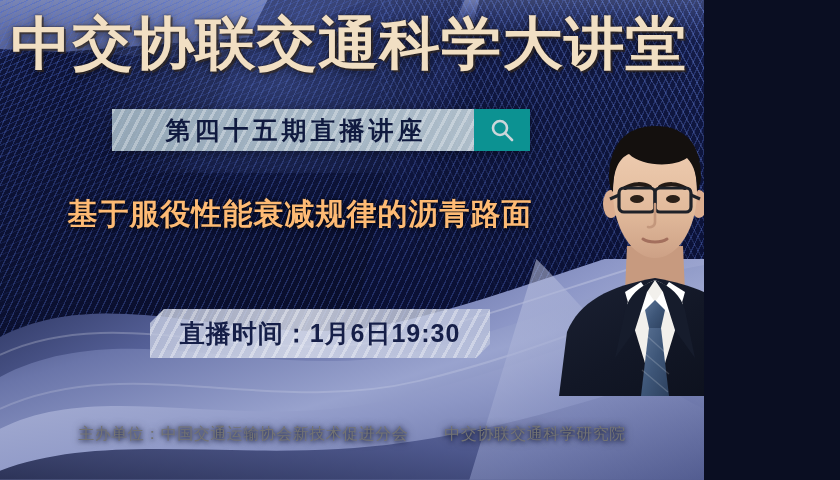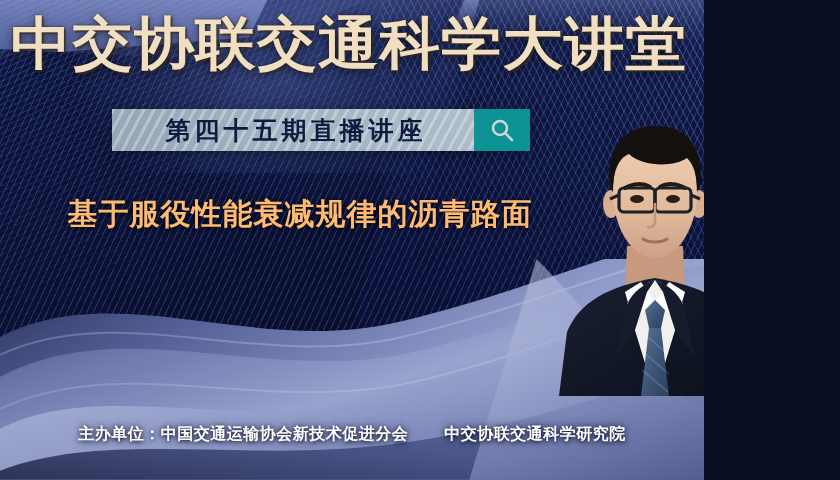--- a/index.html
+++ b/index.html
@@ -178,22 +178,22 @@
     text-shadow:0 0 3px rgba(0,0,0,.8),0 2px 4px rgba(0,0,0,.6);
     letter-spacing:5px;
   }
   .v-name{left:723px;top:98px;font-size:19px;}
   .v-org{left:763px;top:98px;font-size:19px;}
 
   
   .footer{
     position:absolute;left:0;top:424px;width:100%;
     text-align:center;
-    font-size:16px;font-weight:bold;letter-spacing:.5px;
-    color:#ffffff;
+    font-size:16px;font-weight:normal;letter-spacing:.5px;
+    color:#737373;
     text-shadow:0 1px 4px rgba(10,14,40,.9),0 0 8px rgba(10,14,40,.7);
   }
   .footer .gap{display:inline-block;width:26px;}
 </style>
 </head>
 <body>
 
 <div id="poster">
 
   <div class="bg-base"></div>
@@ -322,20 +322,23 @@
           <line x1="17.2" y1="17.2" x2="24" y2="24"></line>
         </svg>
       </span>
     </div>
   </div>
 
   <div class="lecture-title">
     <span>基于服役性能衰减规律的沥青路面</span>
   </div>
 
+  <div class="time-pill">
+    <span class="time-text">直播时间：1月6日19:30</span>
+  </div>
 
   <div class="v-col v-name">张吉哲  副教授</div>
   <div class="v-col v-org">山东大学齐鲁交通学院</div>
 
   <div class="footer">
     <span>主办单位：中国交通运输协会新技术促进分会</span>
     <span class="gap"></span>
     <span>中交协联交通科学研究院</span>
   </div>
 

